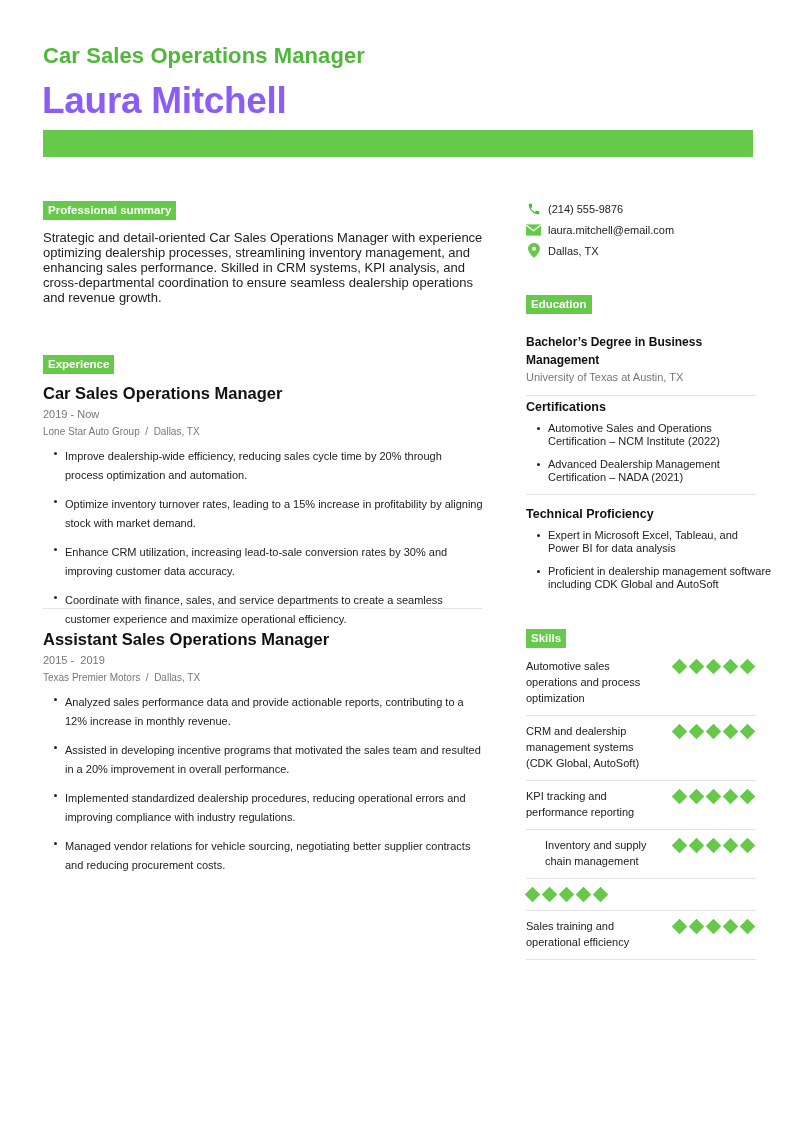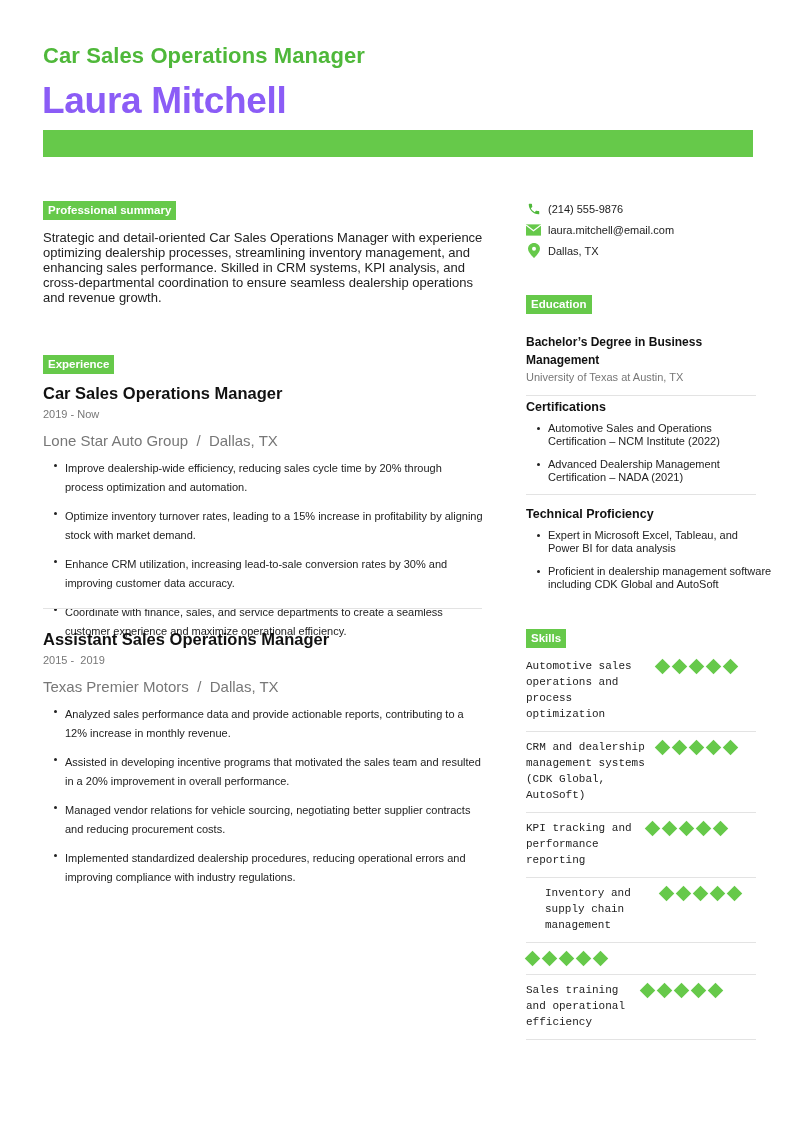--- a/index.html
+++ b/index.html
@@ -33,21 +33,21 @@
     .left { position: absolute; left: 43px; top: 200px; width: 440px; }
     .summary-text {
       margin-top: 10px; font-size: 13px; line-height: 15px; color: #222;
     }
     .exp-badge { position: absolute; left: 43px; top: 355px; }
     .job { position: absolute; left: 43px; width: 440px; }
     .job-title {
       font-size: 16.5px; font-weight: 700; color: #111;
     }
     .job-dates { margin-top: 5px; font-size: 11px; color: #777; }
-    .job-company { margin-top: 12px; font-size: 15px; color: #777; }
+    .job-company { margin-top: 6px; font-size: 10px; color: #777; }
     .bullets { margin-top: 10px; list-style: none; padding-left: 8px; }
     .bullets li {
       position: relative; padding-left: 14px;
       font-size: 11px; line-height: 19px; color: #222; margin-bottom: 10px;
     }
     .bullets li::before {
       content: ""; position: absolute; left: 3px; top: 5px;
       width: 3px; height: 3px; border-radius: 50%; background: #222;
     }
     .divider-left {
@@ -68,22 +68,22 @@
     .rbullets { list-style: none; margin-top: 8px; padding-left: 8px; }
     .rbullets li {
       position: relative; padding-left: 14px; font-size: 11px; line-height: 13px;
       color: #222; margin-bottom: 10px; width: 250px;
     }
     .rbullets li::before {
       content: ""; position: absolute; left: 3px; top: 5px;
       width: 3px; height: 3px; border-radius: 50%; background: #222;
     }
     .skill-row {
-      display: flex; justify-content: flex-start; align-items: flex-start;
-      padding: 7px 0 9px 0; border-bottom: 1px solid #e3e3e3; width: 230px; font-family: Liberation Mono, monospace;
+      display: flex; justify-content: space-between; align-items: flex-start;
+      padding: 7px 0 9px 0; border-bottom: 1px solid #e3e3e3; width: 230px;
     }
     .skill-name { font-size: 11px; line-height: 16px; color: #222; width: 130px; }
     .dots { display: flex; gap: 4px; margin-top: 2px; padding-right: 2px; }
     .dot {
       width: 11px; height: 11px; background: #66c94a; transform: rotate(45deg);
       margin: 1px 1px;
     }
   </style>
 </head>
 <body>
@@ -113,22 +113,22 @@
 
 <div class="divider-left"></div>
 
 <div class="job" style="top:630px;">
   <div class="job-title">Assistant Sales Operations Manager</div>
   <div class="job-dates" style="white-space:pre;">2015 -  2019</div>
   <div class="job-company" style="white-space:pre;">Texas Premier Motors  /  Dallas, TX</div>
   <ul class="bullets">
     <li>Analyzed sales performance data and provide actionable reports, contributing to a 12% increase in monthly revenue.</li>
     <li>Assisted in developing incentive programs that motivated the sales team and resulted in a 20% improvement in overall performance.</li>
+    <li>Implemented standardized dealership procedures, reducing operational errors and improving compliance with industry regulations.</li>
     <li>Managed vendor relations for vehicle sourcing, negotiating better supplier contracts and reducing procurement costs.</li>
-    <li>Implemented standardized dealership procedures, reducing operational errors and improving compliance with industry regulations.</li>
   </ul>
 </div>
 
 <div class="right" style="top:198px;">
   <div class="contact-row">
     <span class="ic">
       <svg width="14" height="14" viewBox="0 0 24 24">
           <path fill="#4fb83a" d="M6.6 10.8c1.4 2.8 3.8 5.1 6.6 6.6l2.2-2.2c.3-.3.7-.4 1-.2 1.1.4 2.3.6 3.6.6.6 0 1 .4 1 1V20c0 .6-.4 1-1 1C10.6 21 3 13.4 3 4c0-.6.4-1 1-1h3.5c.6 0 1 .4 1 1 0 1.3.2 2.5.6 3.6.1.3 0 .7-.2 1L6.6 10.8z"></path>
         </svg>
     </span>

